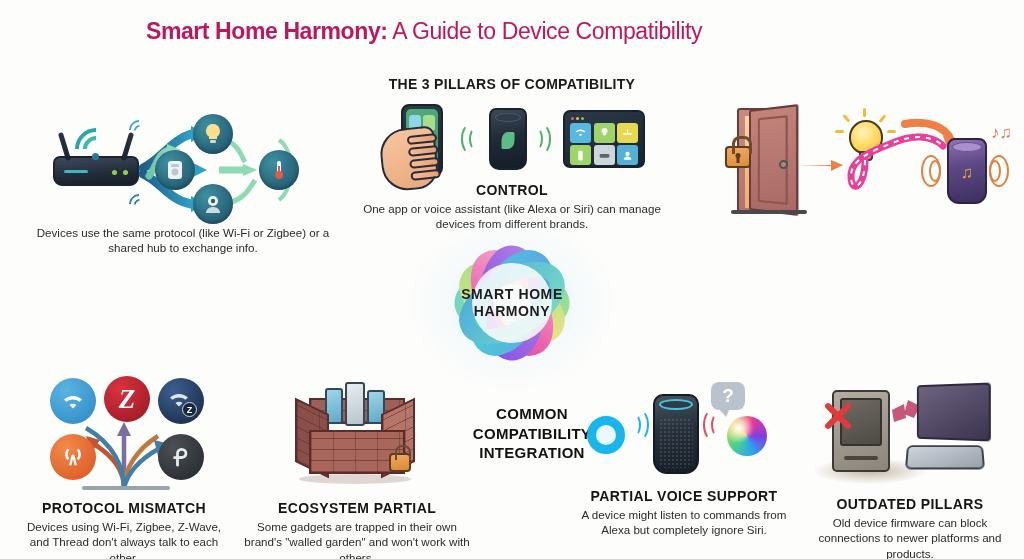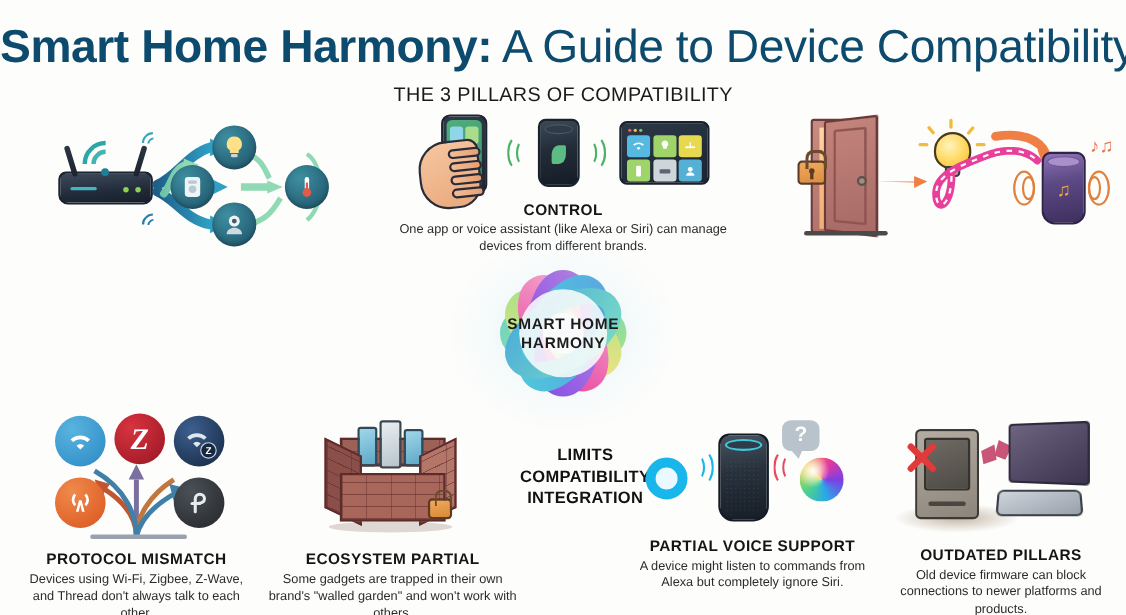--- a/index.html
+++ b/index.html
@@ -12,31 +12,31 @@
   #poster {
     position: relative;
     width: 1024px; height: 559px;
     background: #fdfdfb;
   }
 
   
   .title {
     position: absolute; top: 18px; left: 0; width: 848px;
     text-align: center;
-    font-size: 42px; letter-spacing: -0.4px;
-    color: #0c4a6e;
+    font-size: 23px; letter-spacing: -0.4px;
+    color: #be185d;
     white-space: nowrap;
   }
   .title .strong { font-weight: 700; }
   .title .light { font-weight: 400; }
 
   .pillars-head {
     position: absolute; top: 76px; left: 0; width: 1024px;
     text-align: center;
-    font-size: 18px; font-weight: 400; letter-spacing: 0.3px;
+    font-size: 14px; font-weight: 700; letter-spacing: 0.3px;
     color: #1a1a1a;
   }
 
   
   .panel { position: absolute; text-align: center; }
   .panel .art { position: relative; margin: 0 auto; }
   .panel h3 {
     font-size: 14px; font-weight: 700; color: #151515;
     letter-spacing: 0.4px; line-height: 1.15;
   }
@@ -514,20 +514,21 @@
           </svg>
       </div>
       <div class="dev-circle" style="left:160px;top:80px">
         <svg viewBox="0 0 24 24">
             <circle cx="12" cy="9" r="5" fill="#eef3f6"></circle>
             <circle cx="12" cy="9" r="2.2" fill="#3f5a68"></circle>
             <path d="M5 21c0-4 3.5-6 7-6s7 2 7 6z" fill="#cfd9e0"></path>
           </svg>
       </div>
     </div>
+    <p>Devices use the same protocol (like Wi-Fi or Zigbee) or a shared hub to exchange info.</p>
   </div>
 
   <div class="panel" id="p-control">
     <div class="art">
       <div class="phone">
         <div class="scr">
           <div class="tile" style="background:#8fd6e8"></div>
           <div class="tile" style="background:#a9dd8c"></div>
           <div class="tile" style="background:#e8756a"></div>
           <div class="tile" style="background:#6fc8dd"></div>
@@ -760,21 +761,21 @@
         <div class="gd-lock"></div>
         <div style="position:absolute;left:8px;top:92px;width:112px;height:10px;border-radius:50%;background:rgba(120,80,70,.22);z-index:0"></div>
       </div>
     </div>
     <h3>ECOSYSTEM PARTIAL</h3>
     <p>Some gadgets are trapped in their own brand's "walled garden" and won't work with others.</p>
   </div>
 
   <div id="p-roadblocks">
     <h3>
-      <span>LIMITS</span><br>
+      <span>COMMON</span><br>
       <span>COMPATIBILITY</span><br>
       <span>INTEGRATION</span>
     </h3>
   </div>
 
   <div class="panel road" id="p-voice">
     <div class="art">
       <div class="voice-ring"></div>
       <div class="snd right" style="left:50px;top:26px;width:24px;height:30px">
         <i style="border-color:#18b6ea;border-left-color:transparent;border-top-color:transparent;border-bottom-color:transparent"></i>

